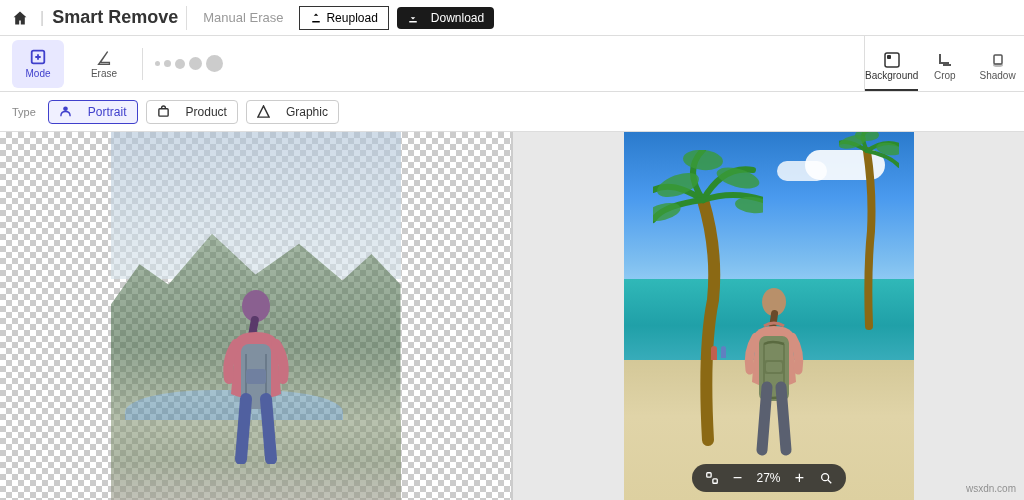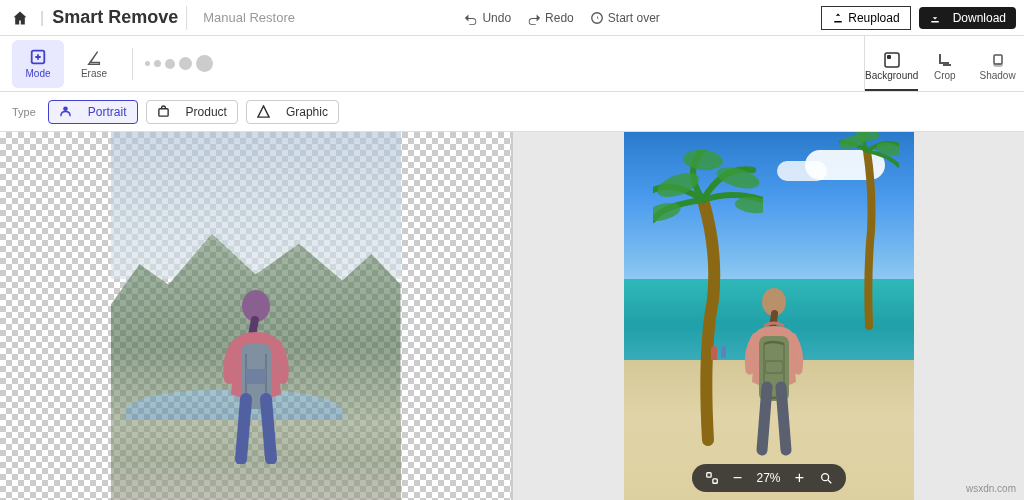--- a/index.html
+++ b/index.html
@@ -63,21 +63,21 @@
     #toolbar {
       display: flex;
       align-items: center;
       background: #fff;
       border-bottom: 1px solid #ddd;
       height: 56px;
       padding: 0 12px;
       gap: 4px;
     }
     .tool-group {
-      display: flex; gap: 4px;
+      display: flex; gap: 14px;
     }
     .tool-btn {
       display: flex; flex-direction: column; align-items: center;
       justify-content: center; gap: 2px;
       width: 52px; height: 48px;
       border: none; background: transparent; cursor: pointer;
       border-radius: 6px; font-size: 10px; color: #555;
     }
     .tool-btn.active {
       background: #e8e8ff; color: #4040cc;
@@ -278,43 +278,22 @@
 <div id="header">
   <div class="logo-area">
     <div class="home-icon-wrap">
       <svg viewBox="0 0 20 20" fill="#333" width="16" height="16">
           <path d="M10 2L2 9h2v9h5v-5h2v5h5V9h2z"></path>
         </svg>
     </div>
     <span style="color:#ccc;margin:0 4px">|</span>
     <span class="tab-active">Smart Remove</span>
   </div>
-  <span class="tab-inactive">Manual Restore</span>
-
-  <div class="header-center">
-    <div class="header-action">
-      <svg viewBox="0 0 16 16" fill="currentColor">
-          <path d="M5 4l-4 4 4 4V9h5a3 3 0 0 1 0 6H6v1h4a4 4 0 0 0 0-8H5V4z"></path>
-        </svg>
-      <span>Undo</span>
-    </div>
-    <div class="header-action">
-      <svg viewBox="0 0 16 16" fill="currentColor">
-          <path d="M11 4l4 4-4 4V9H6a3 3 0 0 0 0 6h4v1H6a4 4 0 0 1 0-8h5V4z"></path>
-        </svg>
-      <span>Redo</span>
-    </div>
-    <div class="header-action">
-      <svg viewBox="0 0 16 16" fill="currentColor">
-          <circle cx="8" cy="8" r="6" fill="none" stroke="currentColor" stroke-width="1.5"></circle>
-          <path d="M8 5v3l2 2"></path>
-        </svg>
-      <span>Start over</span>
-    </div>
-  </div>
+  <span class="tab-inactive">Manual Erase</span>
+
 
   <div class="header-right">
     <button class="btn-reupload">
       <svg viewBox="0 0 16 16" fill="currentColor" width="12" height="12">
           <path d="M8 2v8M5 5l3-3 3 3M3 12h10v2H3z"></path>
         </svg>
       <span>Reupload</span>
     </button>
     <button class="btn-download">
       <svg viewBox="0 0 16 16" fill="currentColor" width="12" height="12">

